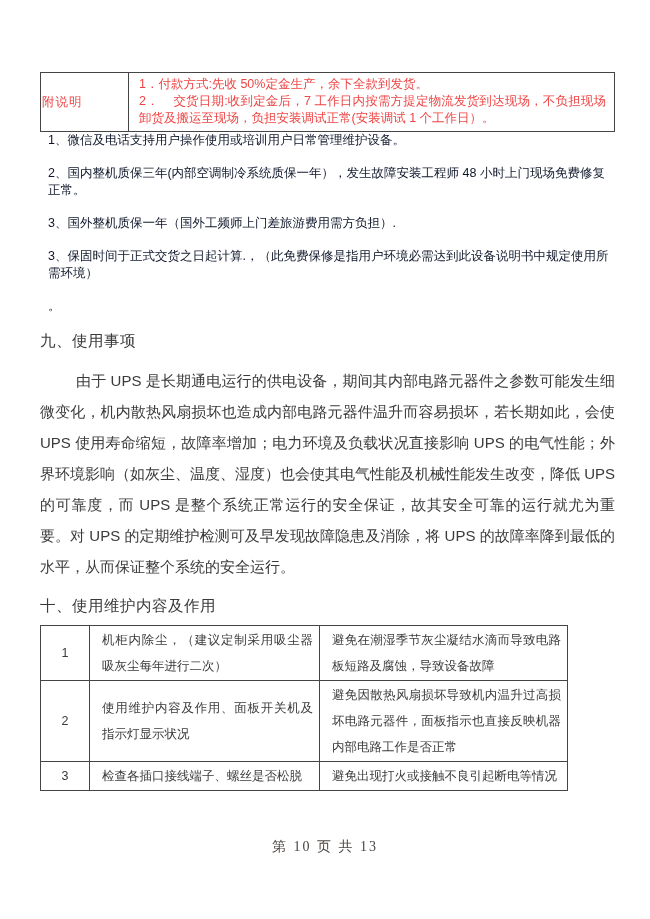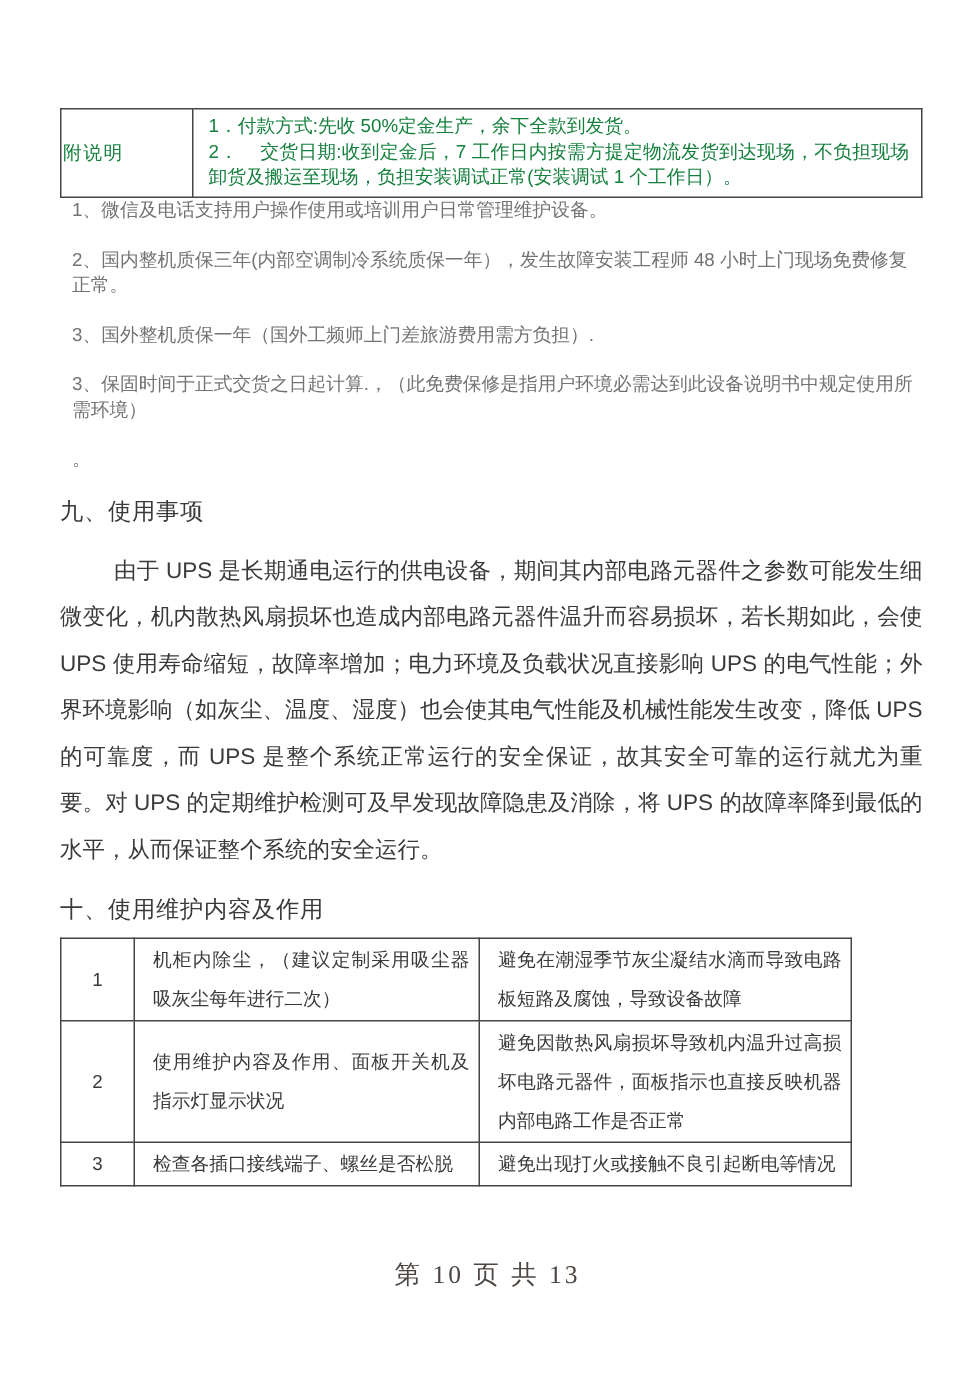--- a/index.html
+++ b/index.html
@@ -20,21 +20,21 @@
   
   table.note-table{
     border-collapse:collapse;
     width:575px;
     table-layout:fixed;
   }
   table.note-table td{
     border:1px solid #454545;
     vertical-align:middle;
     font-size:12.5px;
-    color:#15803d;
+    color:#ef4444;
   }
   td.note-label{
     width:85px;
     text-align:left;
     font-size:13.5px;
     letter-spacing:1px;
   }
   td.note-body{padding:3px 8px 4px 10px;}
   .note-line{
     white-space:pre-wrap;
@@ -48,21 +48,21 @@
     color:#3a3a3a;
     letter-spacing:0.5px;
   }
   .sec8-title{margin:57px 0 19px 0;}
   .sec9-title{margin:3px 0 13px 0;}
   .sec10-title{margin:14px 0 8px 0;}
 
   
   .svc-item{
     font-size:12.5px;
-    color:#737373;
+    color:#0f172a;
     line-height:17px;
     margin:0 0 16px 0;
     padding-left:8px;
   }
 
   
   .usage-par{
     font-size:15px;
     color:#3a3a3a;
     line-height:31px;
@@ -104,21 +104,21 @@
     text-align:justify;
   }
 
   
   .footer{
     position:absolute;
     left:0;right:0;
     top:838px;
     text-align:center;
     font-family:"Liberation Serif","DejaVu Serif",serif;
-    font-size:17px;
+    font-size:14px;
     color:#4c4642;
     letter-spacing:2px;
   }
 </style>
 </head>
 <body>
 
 <div class="page">
 
   <table class="note-table">

